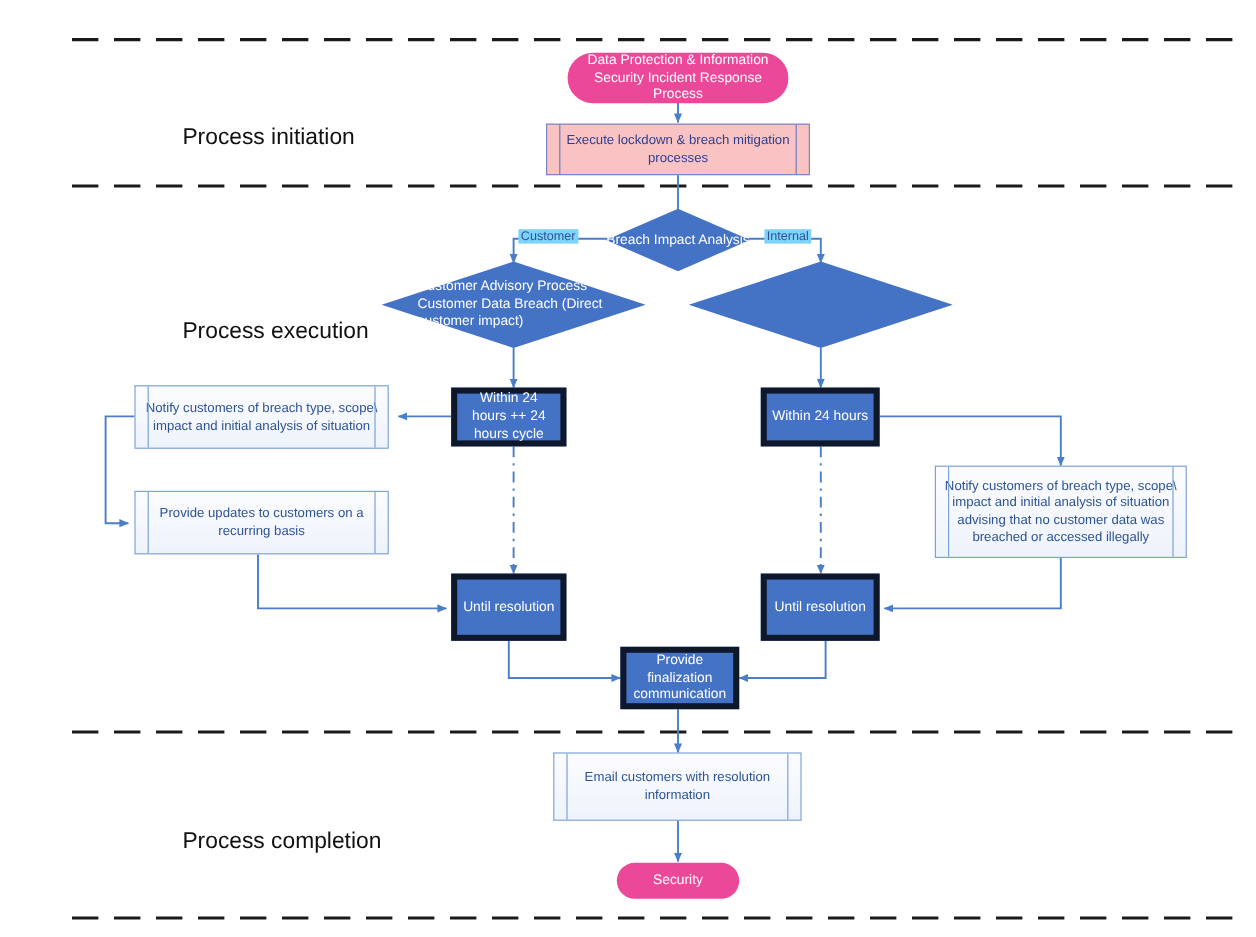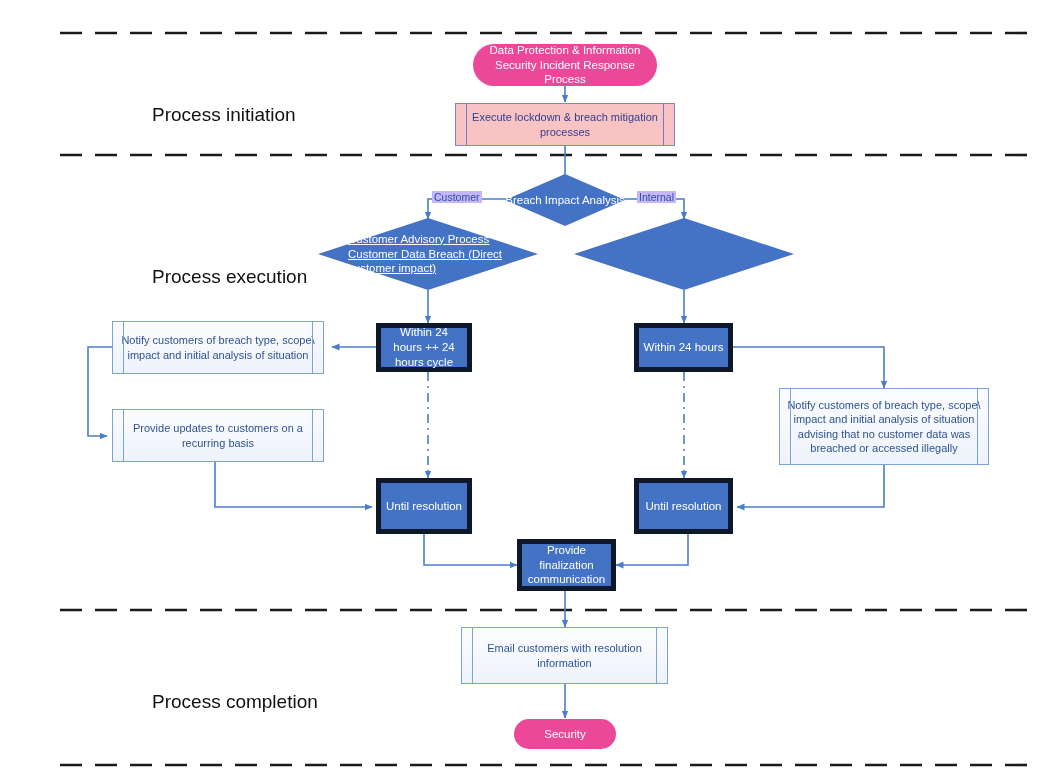--- a/index.html
+++ b/index.html
@@ -35,21 +35,21 @@
   
   .diamond{position:absolute;display:flex;align-items:center;justify-content:center;}
   .diamond .dshape{position:absolute;left:0;top:0;width:100%;height:100%;
           background:#4472c4;clip-path:polygon(50% 0,100% 50%,50% 100%,0 50%);}
   .diamond .dlabel{position:relative;color:#ffffff;font-size:11.5px;
           line-height:1.3;z-index:2;}
 
   .lane-label{position:absolute;color:#111111;font-size:19px;
               font-family:"Liberation Sans","DejaVu Sans",sans-serif;white-space:nowrap;margin-top:17px;}
 
-  .edge-label{position:absolute;color:#2e5395;font-size:10.5px;background:#c4b5fd;
+  .edge-label{position:absolute;color:#2e5395;font-size:10.5px;background:#7dd3fc;
               padding:0 2px;white-space:nowrap;}
 </style>
 </head>
 <body>
 
 <div id="stage">
 
   <svg id="svg-layer" viewBox="0 0 1047 781" xmlns="http://www.w3.org/2000/svg">
     <defs>
       <marker id="arrowBlue" markerWidth="9" markerHeight="9" refX="7.5" refY="4" orient="auto" markerUnits="userSpaceOnUse">
@@ -117,21 +117,21 @@
   <div class="diamond" style="left:505px;top:174px;width:120px;height:52px;">
     <div class="dshape"></div>
     <div class="dlabel">Breach Impact Analysis</div>
   </div>
 
   <div class="edge-label" style="left:432px;top:191px;">Customer</div>
   <div class="edge-label" style="left:637px;top:191px;">Internal</div>
 
   <div class="diamond" style="left:318px;top:218px;width:220px;height:72px;">
     <div class="dshape"></div>
-    <div class="dlabel" style="width:160px;text-decoration:underline;">Customer Advisory Process Customer Data Breach (Direct customer impact)</div>
+    <div class="dlabel" style="width:160px;">Customer Advisory Process Customer Data Breach (Direct customer impact)</div>
   </div>
 
   <div class="diamond" style="left:574px;top:218px;width:220px;height:72px;">
     <div class="dshape"></div>
   </div>
 
   <div class="node proc" style="left:376px;top:323px;width:96px;height:49px;">
     <span>Within 24 hours ++ 24 hours cycle</span>
   </div>
 

